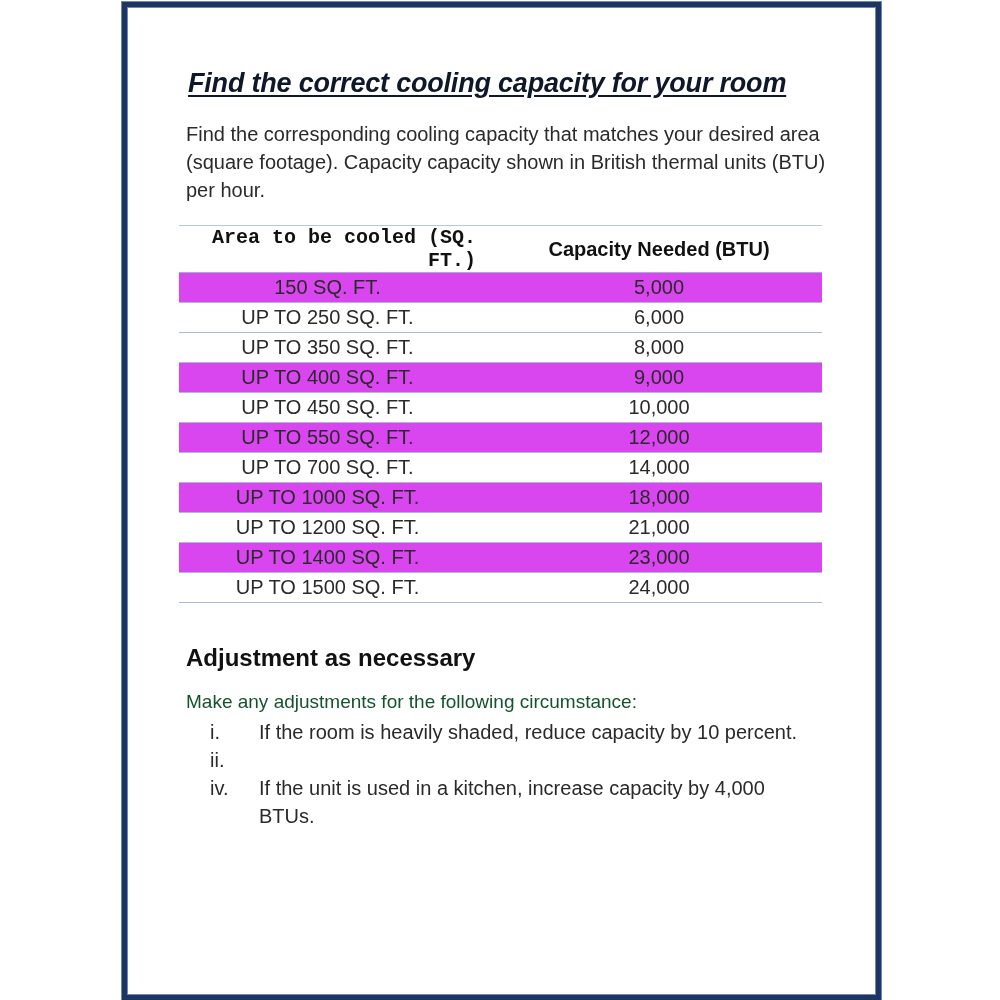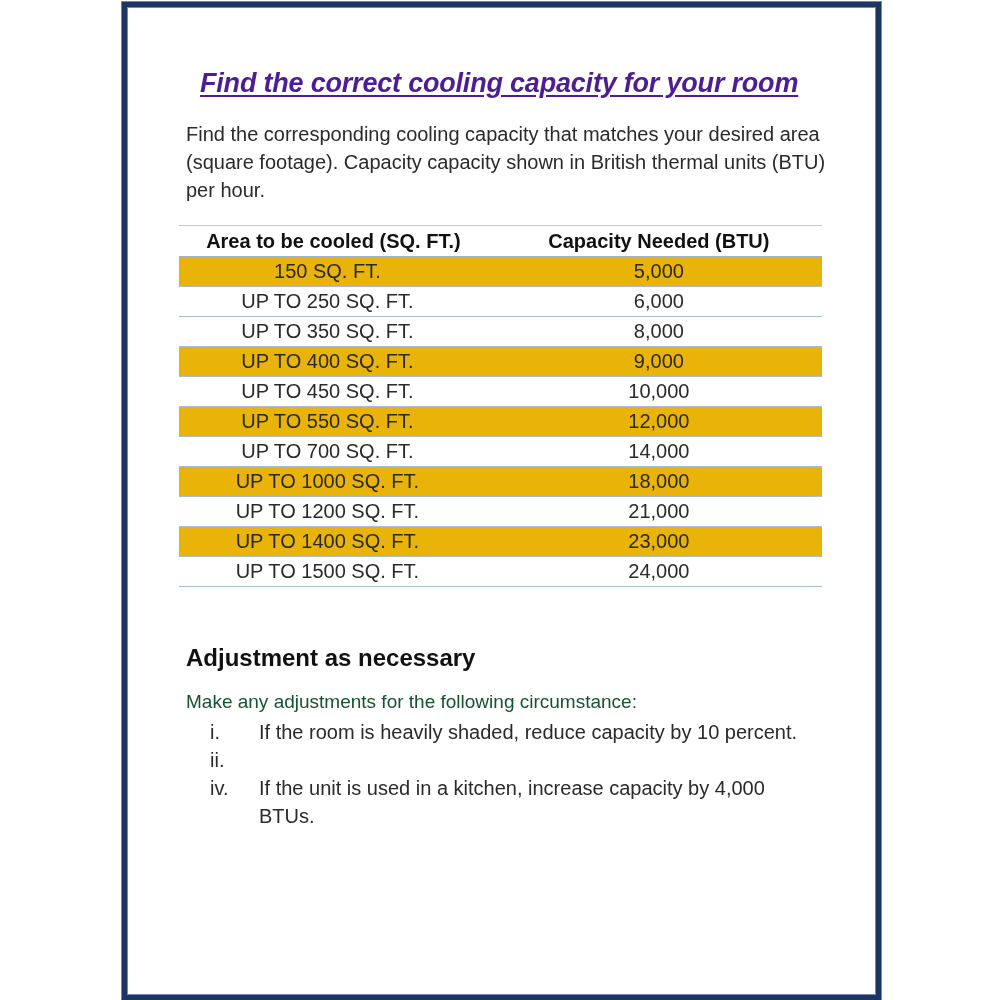--- a/index.html
+++ b/index.html
@@ -9,43 +9,43 @@
   }
   .frame {
     position: absolute; left: 122px; top: 2px; width: 749px; height: 988px;
     border: 5px solid #1e3461;
     box-shadow: inset 0 0 0 1px #6f88b8, 0 0 0 1px #6f88b8;
     background: #ffffff;
   }
   .title {
     position: absolute; left: 188px; top: 68px; width: 630px;
     font-size: 27px; font-weight: bold; font-style: italic; text-decoration: underline;
-    text-underline-offset: 3px; letter-spacing: -0.2px; color: #4c1d95; white-space: nowrap; margin-left: 12px;
+    text-underline-offset: 3px; letter-spacing: -0.2px; color: #0f172a; white-space: nowrap;
   }
   .intro {
     position: absolute; left: 186px; top: 120px; width: 640px;
     font-size: 20px; line-height: 28px; color: #2a2a2a;
   }
   table.cap {
     position: absolute; left: 179px; top: 225px; width: 643px;
     border-collapse: collapse; font-size: 20px;
   }
   table.cap th {
     font-weight: bold; height: 30px; padding: 0; color: #111;
     border-top: 1px solid #b7c7dc; border-bottom: 1px solid #9fb3cf;
   }
   table.cap td {
     height: 29px; padding: 0; text-align: center; color: #2a2a2a;
     border-bottom: 1px solid #a9bcd6;
   }
-  table.cap tr.odd td { background: #eab308; margin-left: 7px; }
+  table.cap tr.odd td { background: #d946ef; margin-left: 7px; }
   table.cap .c1 { width: 300px; }
   table.cap .c2 { width: 343px; }
   table.cap td.c2 { padding-left: 20px; }
-  table.cap th.c1 { text-align: center; padding-left: 12px; }
+  table.cap th.c1 { text-align: right; padding-left: 12px; font-family: Liberation Mono, monospace; }
   table.cap th.c2 { text-align: center; padding-left: 20px; }
   .h2 {
     position: absolute; left: 186px; top: 644px;
     font-size: 24px; font-weight: bold; color: #111;
   }
   .lead {
     position: absolute; left: 186px; top: 691px;
     font-size: 19px; font-weight: normal; color: #14532d;
   }
   ol.adj {

